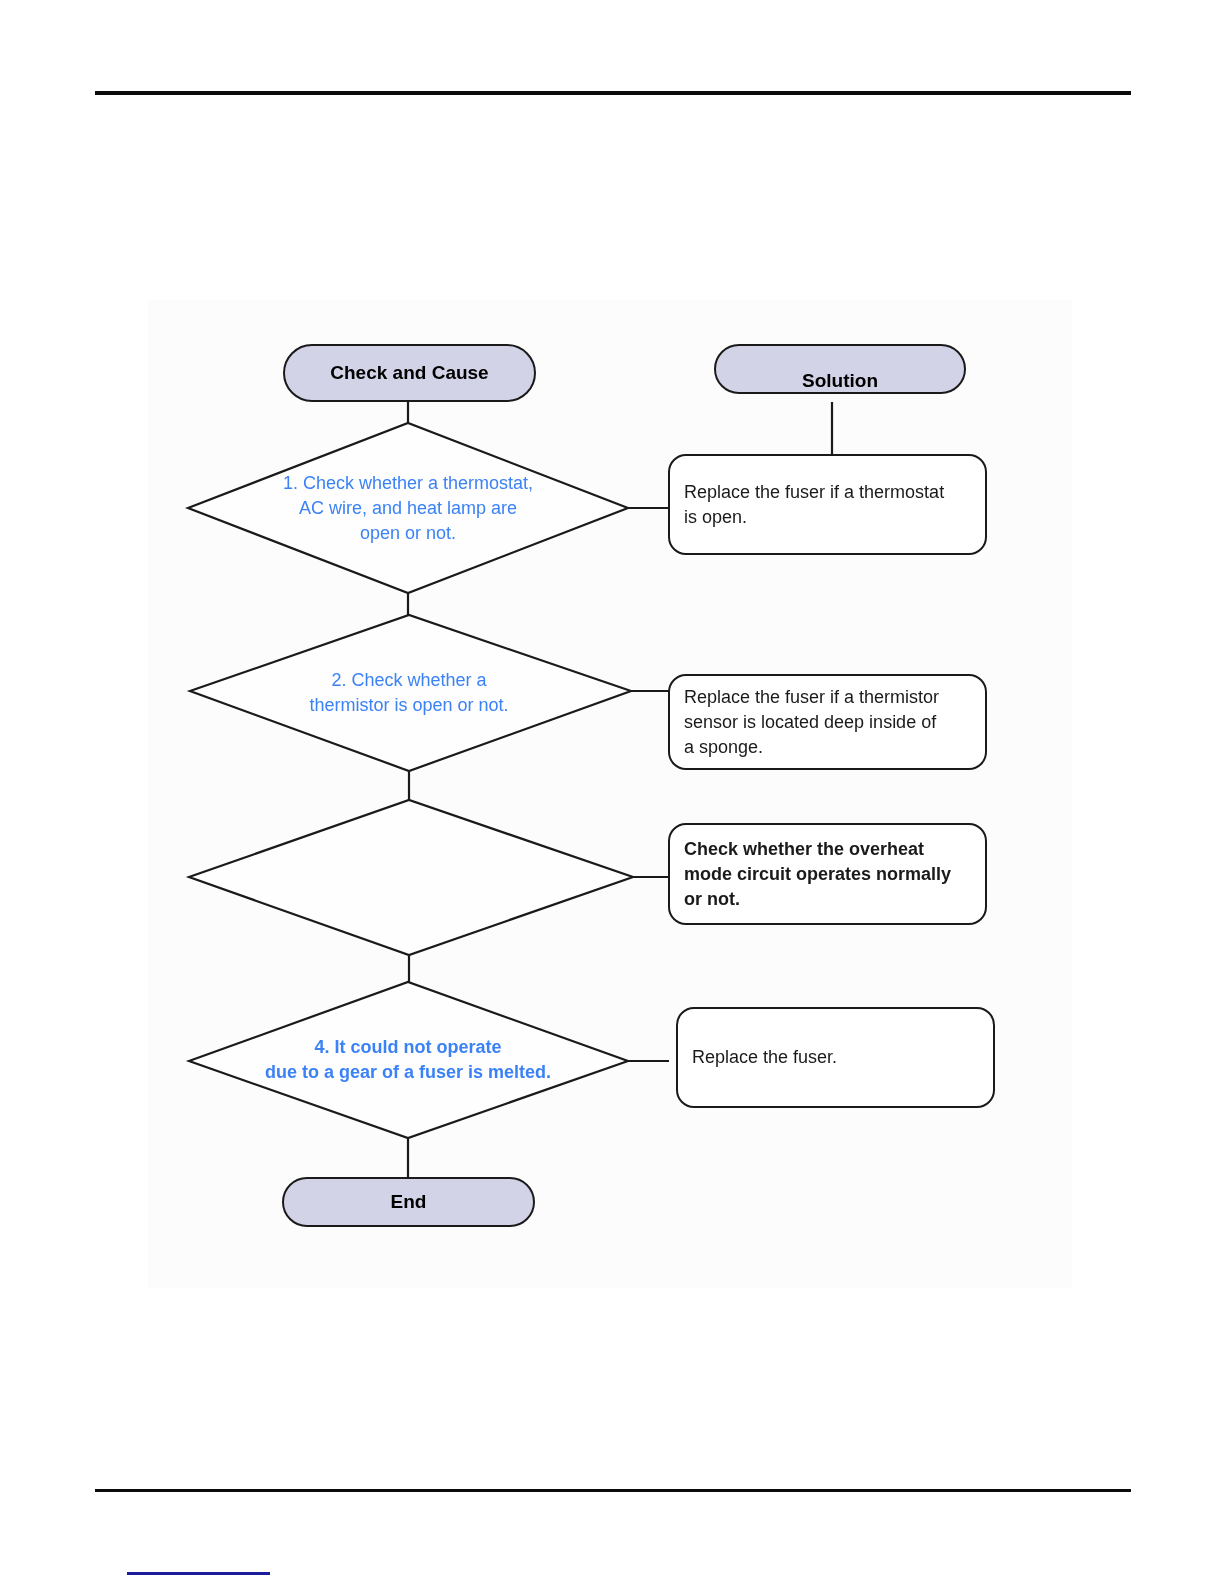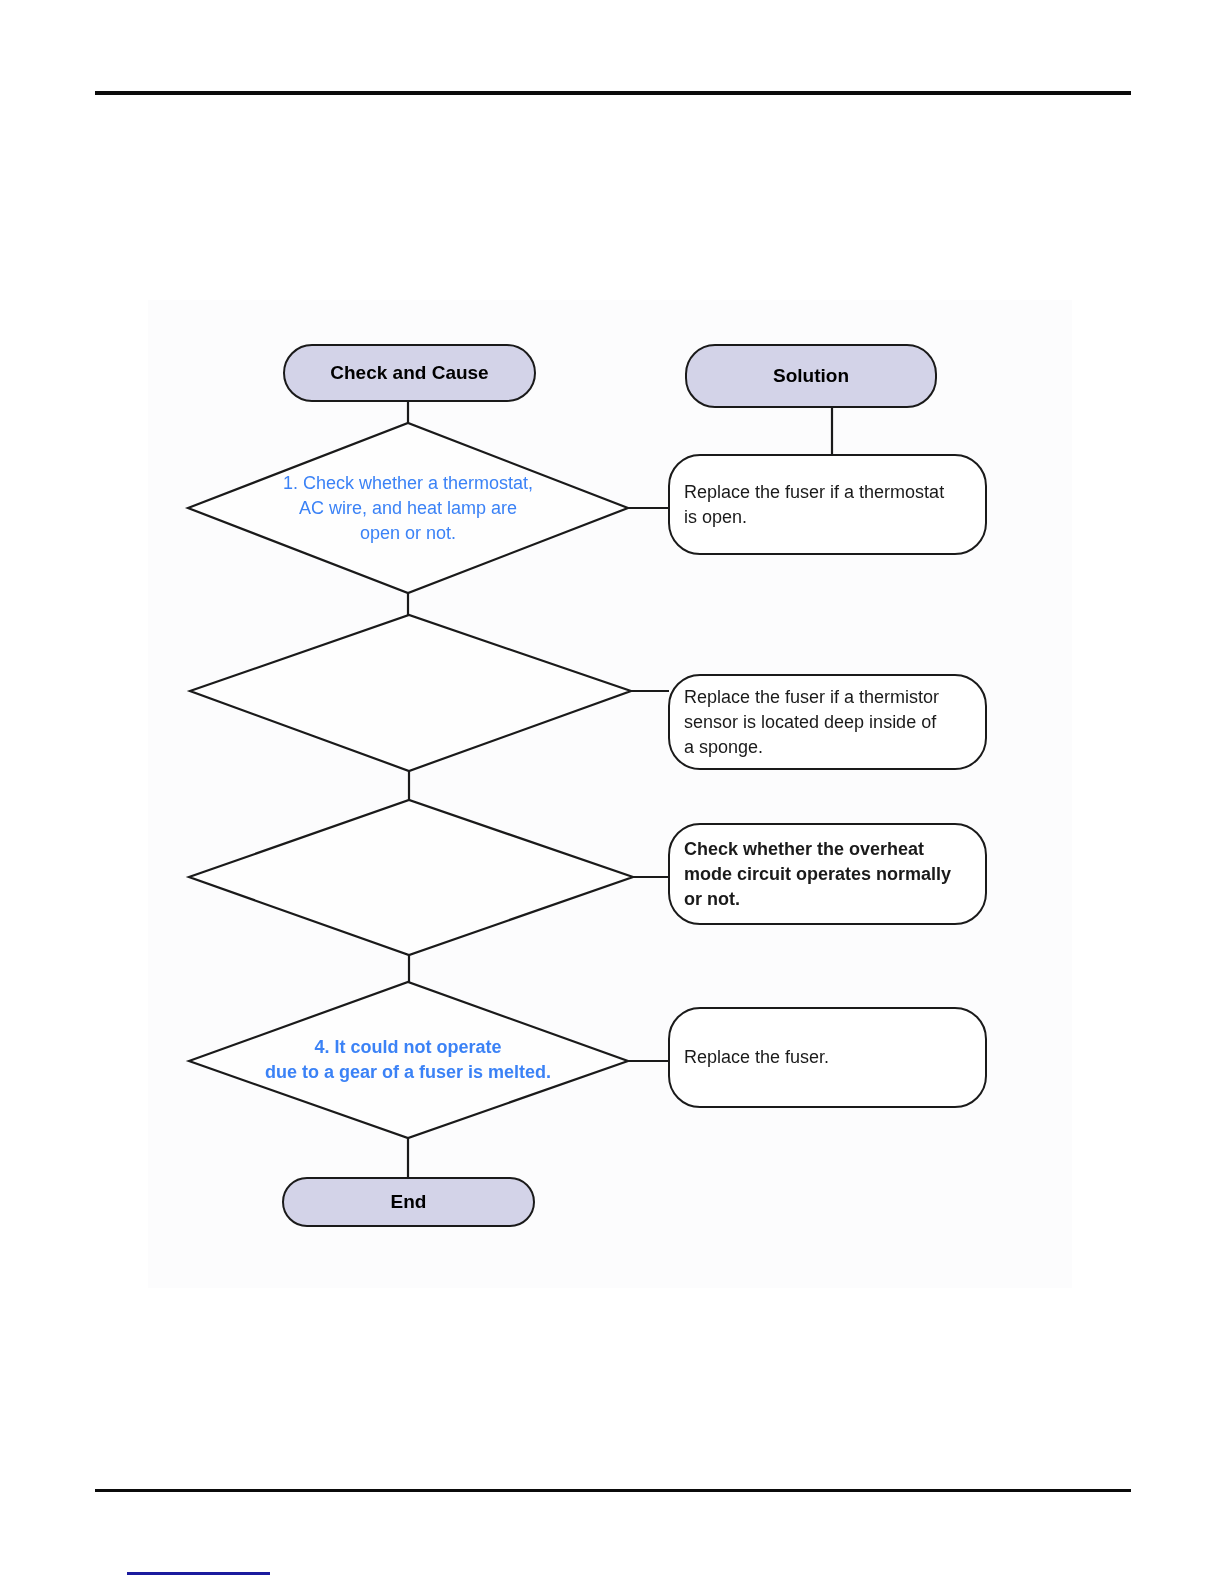--- a/index.html
+++ b/index.html
@@ -48,21 +48,21 @@
     border: 2px solid #1a1a1a;
     border-radius: 30px;
     display: flex;
     align-items: center;
     justify-content: center;
     font-weight: bold;
     font-size: 19px;
     color: #000000;
   }
   .pill.check-cause { left: 283px; top: 344px; width: 253px; height: 58px; }
-  .pill.solution    { left: 685px; top: 344px; width: 252px; height: 64px; }
+  .pill.solution    { left: 714px; top: 344px; width: 252px; height: 50px; align-items: flex-end; }
   .pill.end         { left: 282px; top: 1177px; width: 253px; height: 50px; }
   .diamond-text {
     position: absolute;
     display: flex;
     align-items: center;
     justify-content: center;
     text-align: center;
     white-space: pre-line;
     font-size: 18px;
     line-height: 25px;
@@ -72,34 +72,34 @@
   .diamond-text.d2 { left: 209px; top: 615px; width: 400px; height: 156px; }
   .diamond-text.d3 { left: 209px; top: 800px; width: 400px; height: 155px; }
   .diamond-text.d4 { left: 208px; top: 982px; width: 400px; height: 156px; font-weight: bold; }
   .solution-box {
     position: absolute;
     box-sizing: border-box;
     left: 668px;
     width: 319px;
     background: #ffffff;
     border: 2px solid #1a1a1a;
-    border-radius: 32px;
+    border-radius: 18px;
     display: flex;
     align-items: center;
     white-space: pre-line;
     font-size: 18px;
     line-height: 25px;
     color: #1a1a1a;
     padding-left: 14px;
     padding-right: 4px;
   }
   .solution-box.b1 { top: 454px;  height: 101px; }
   .solution-box.b2 { top: 642px;  height: 96px; margin-top: 32px;  }
   .solution-box.b3 { top: 823px;  height: 102px; font-weight: bold; }
-  .solution-box.b4 { top: 1007px; height: 101px; }
+  .solution-box.b4 { top: 1007px; height: 101px; margin-left: 8px; }
 </style>
 </head>
 <body>
 
 <div class="page">
 
   <div class="rule top"></div>
 
   <div class="panel"></div>
 
@@ -125,20 +125,22 @@
   <div class="pill check-cause">
     <span>Check and Cause</span>
   </div>
   <div class="pill solution">
     <span>Solution</span>
   </div>
 
   <div class="diamond-text d1">1. Check whether a thermostat,
 AC wire, and heat lamp are
 open or not.</div>
+  <div class="diamond-text d2">2. Check whether a
+thermistor is open or not.</div>
   <div class="diamond-text d4">4. It could not operate
 due to a gear of a fuser is melted.</div>
 
   <div class="solution-box b1">Replace the fuser if a thermostat
 is open.</div>
   <div class="solution-box b2">Replace the fuser if a thermistor
 sensor is located deep inside of
 a sponge.</div>
   <div class="solution-box b3">Check whether the overheat
 mode circuit operates normally

